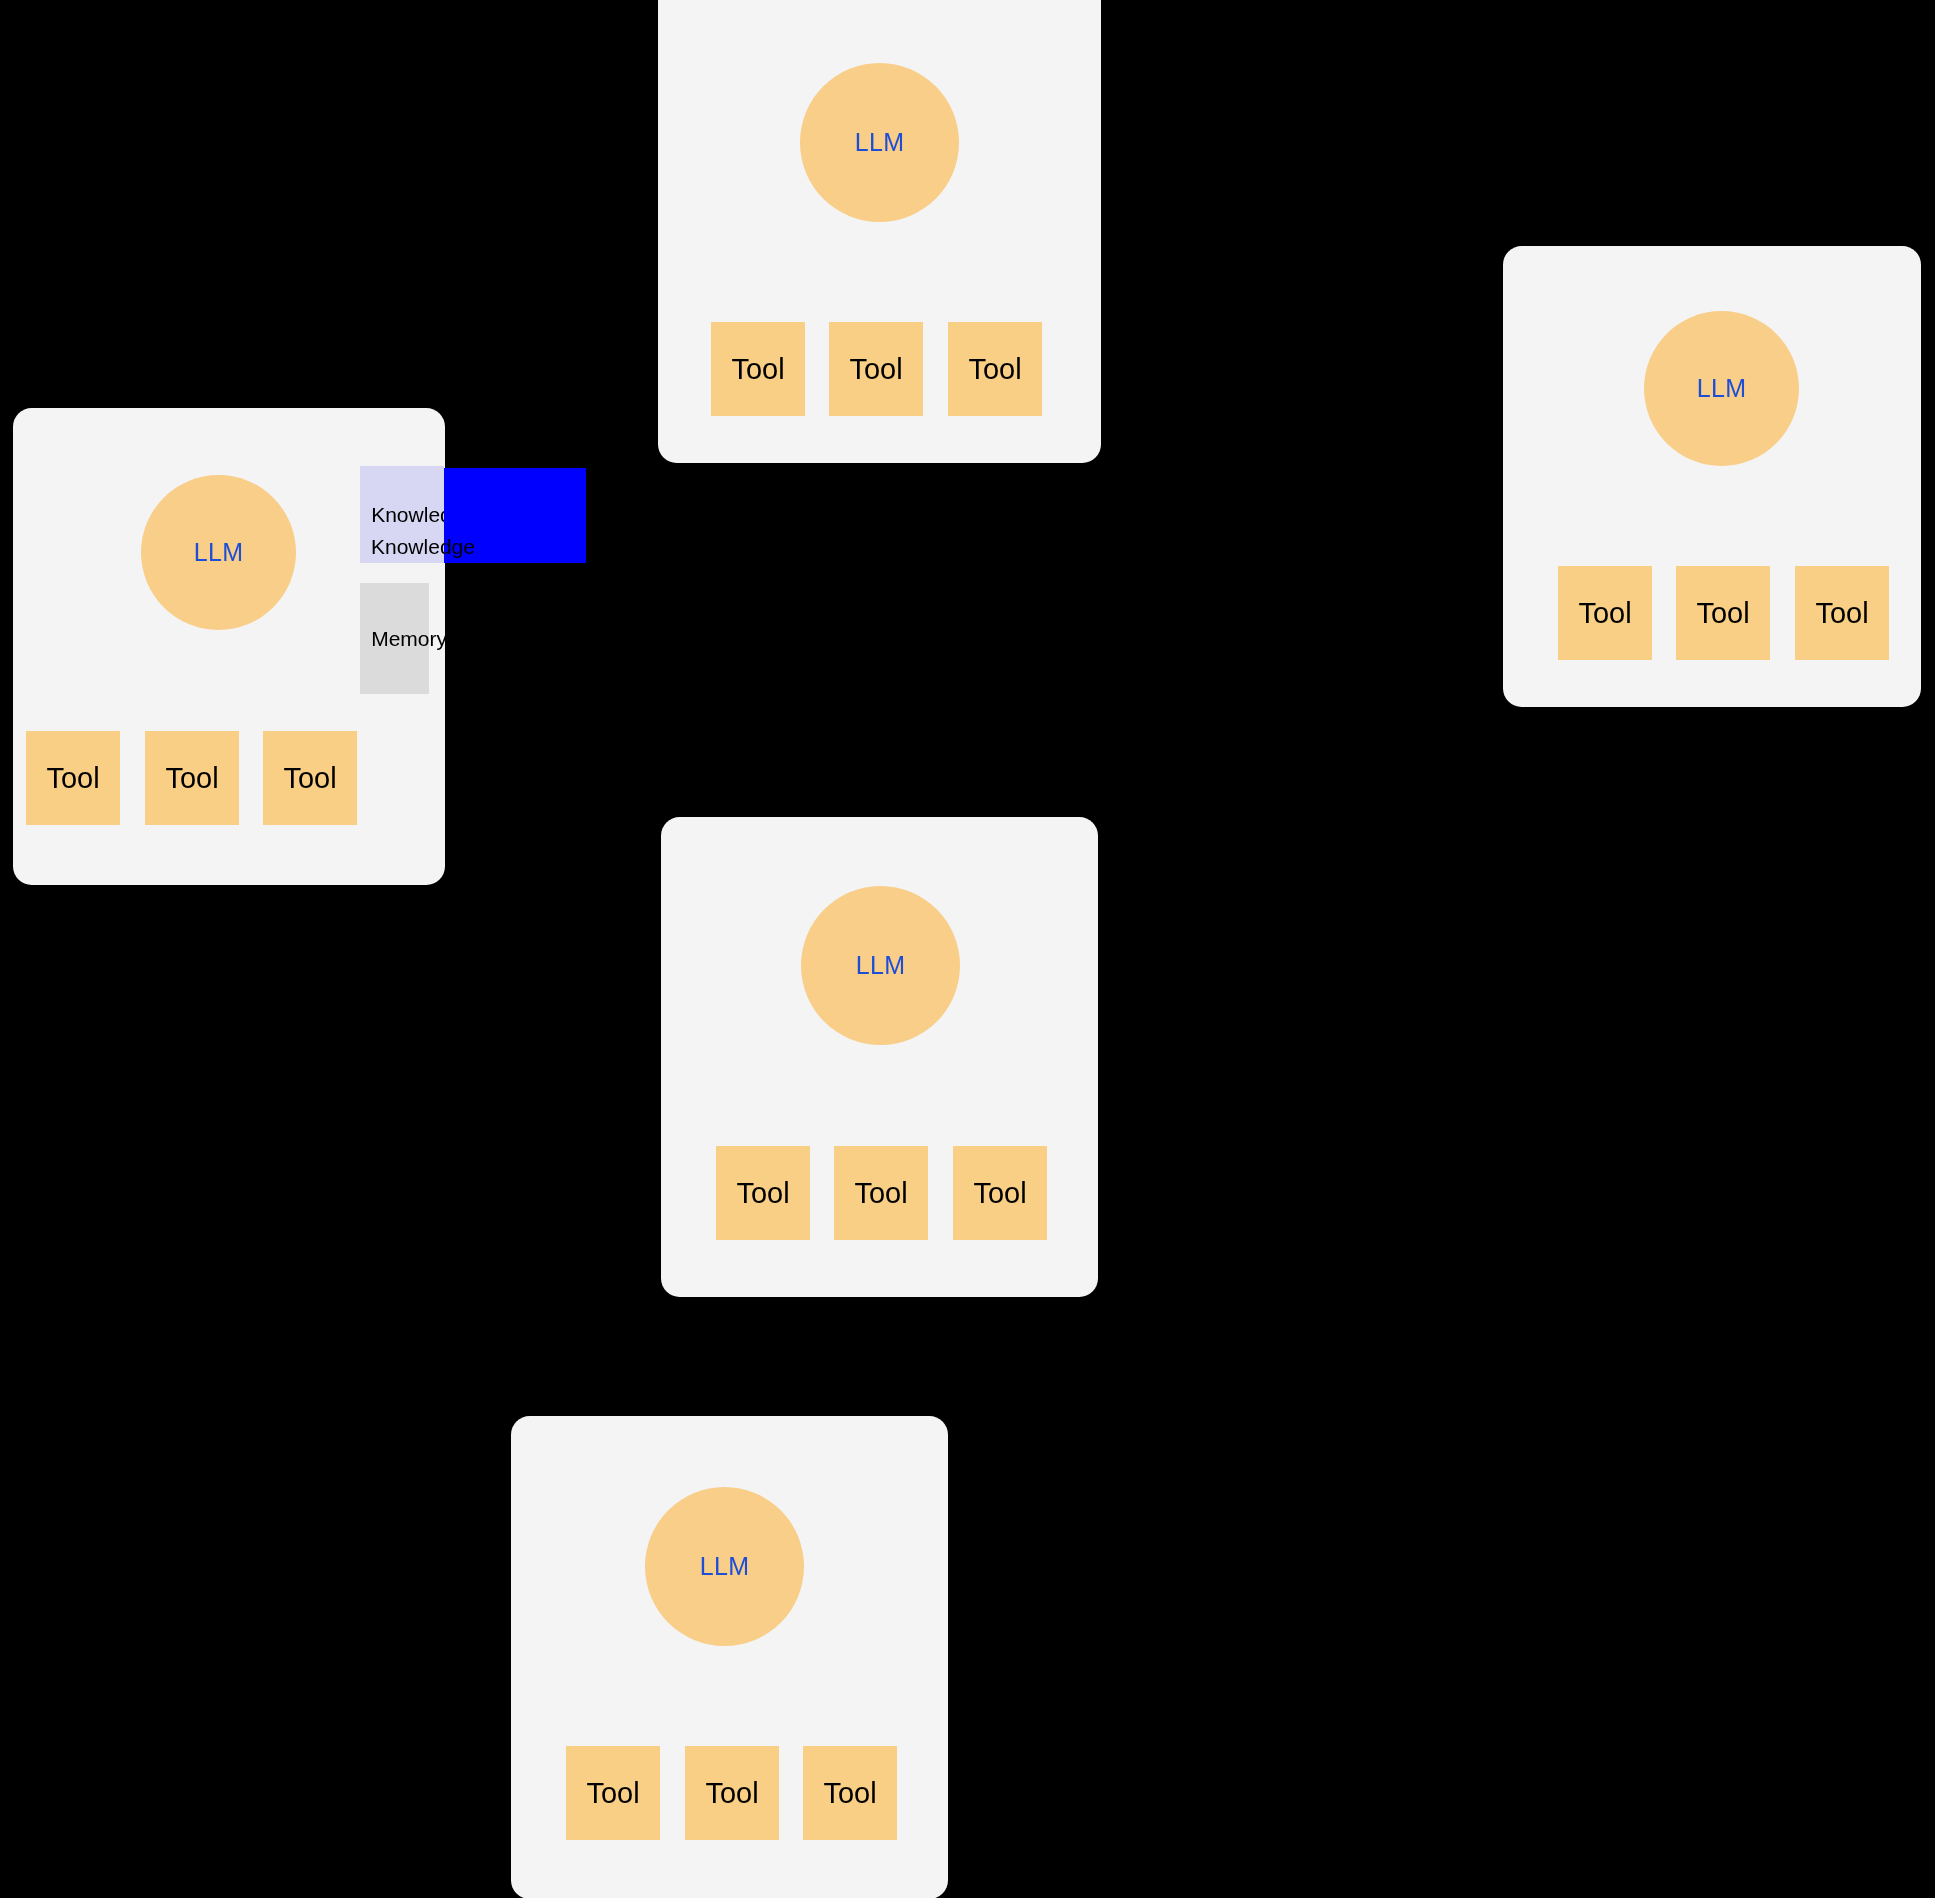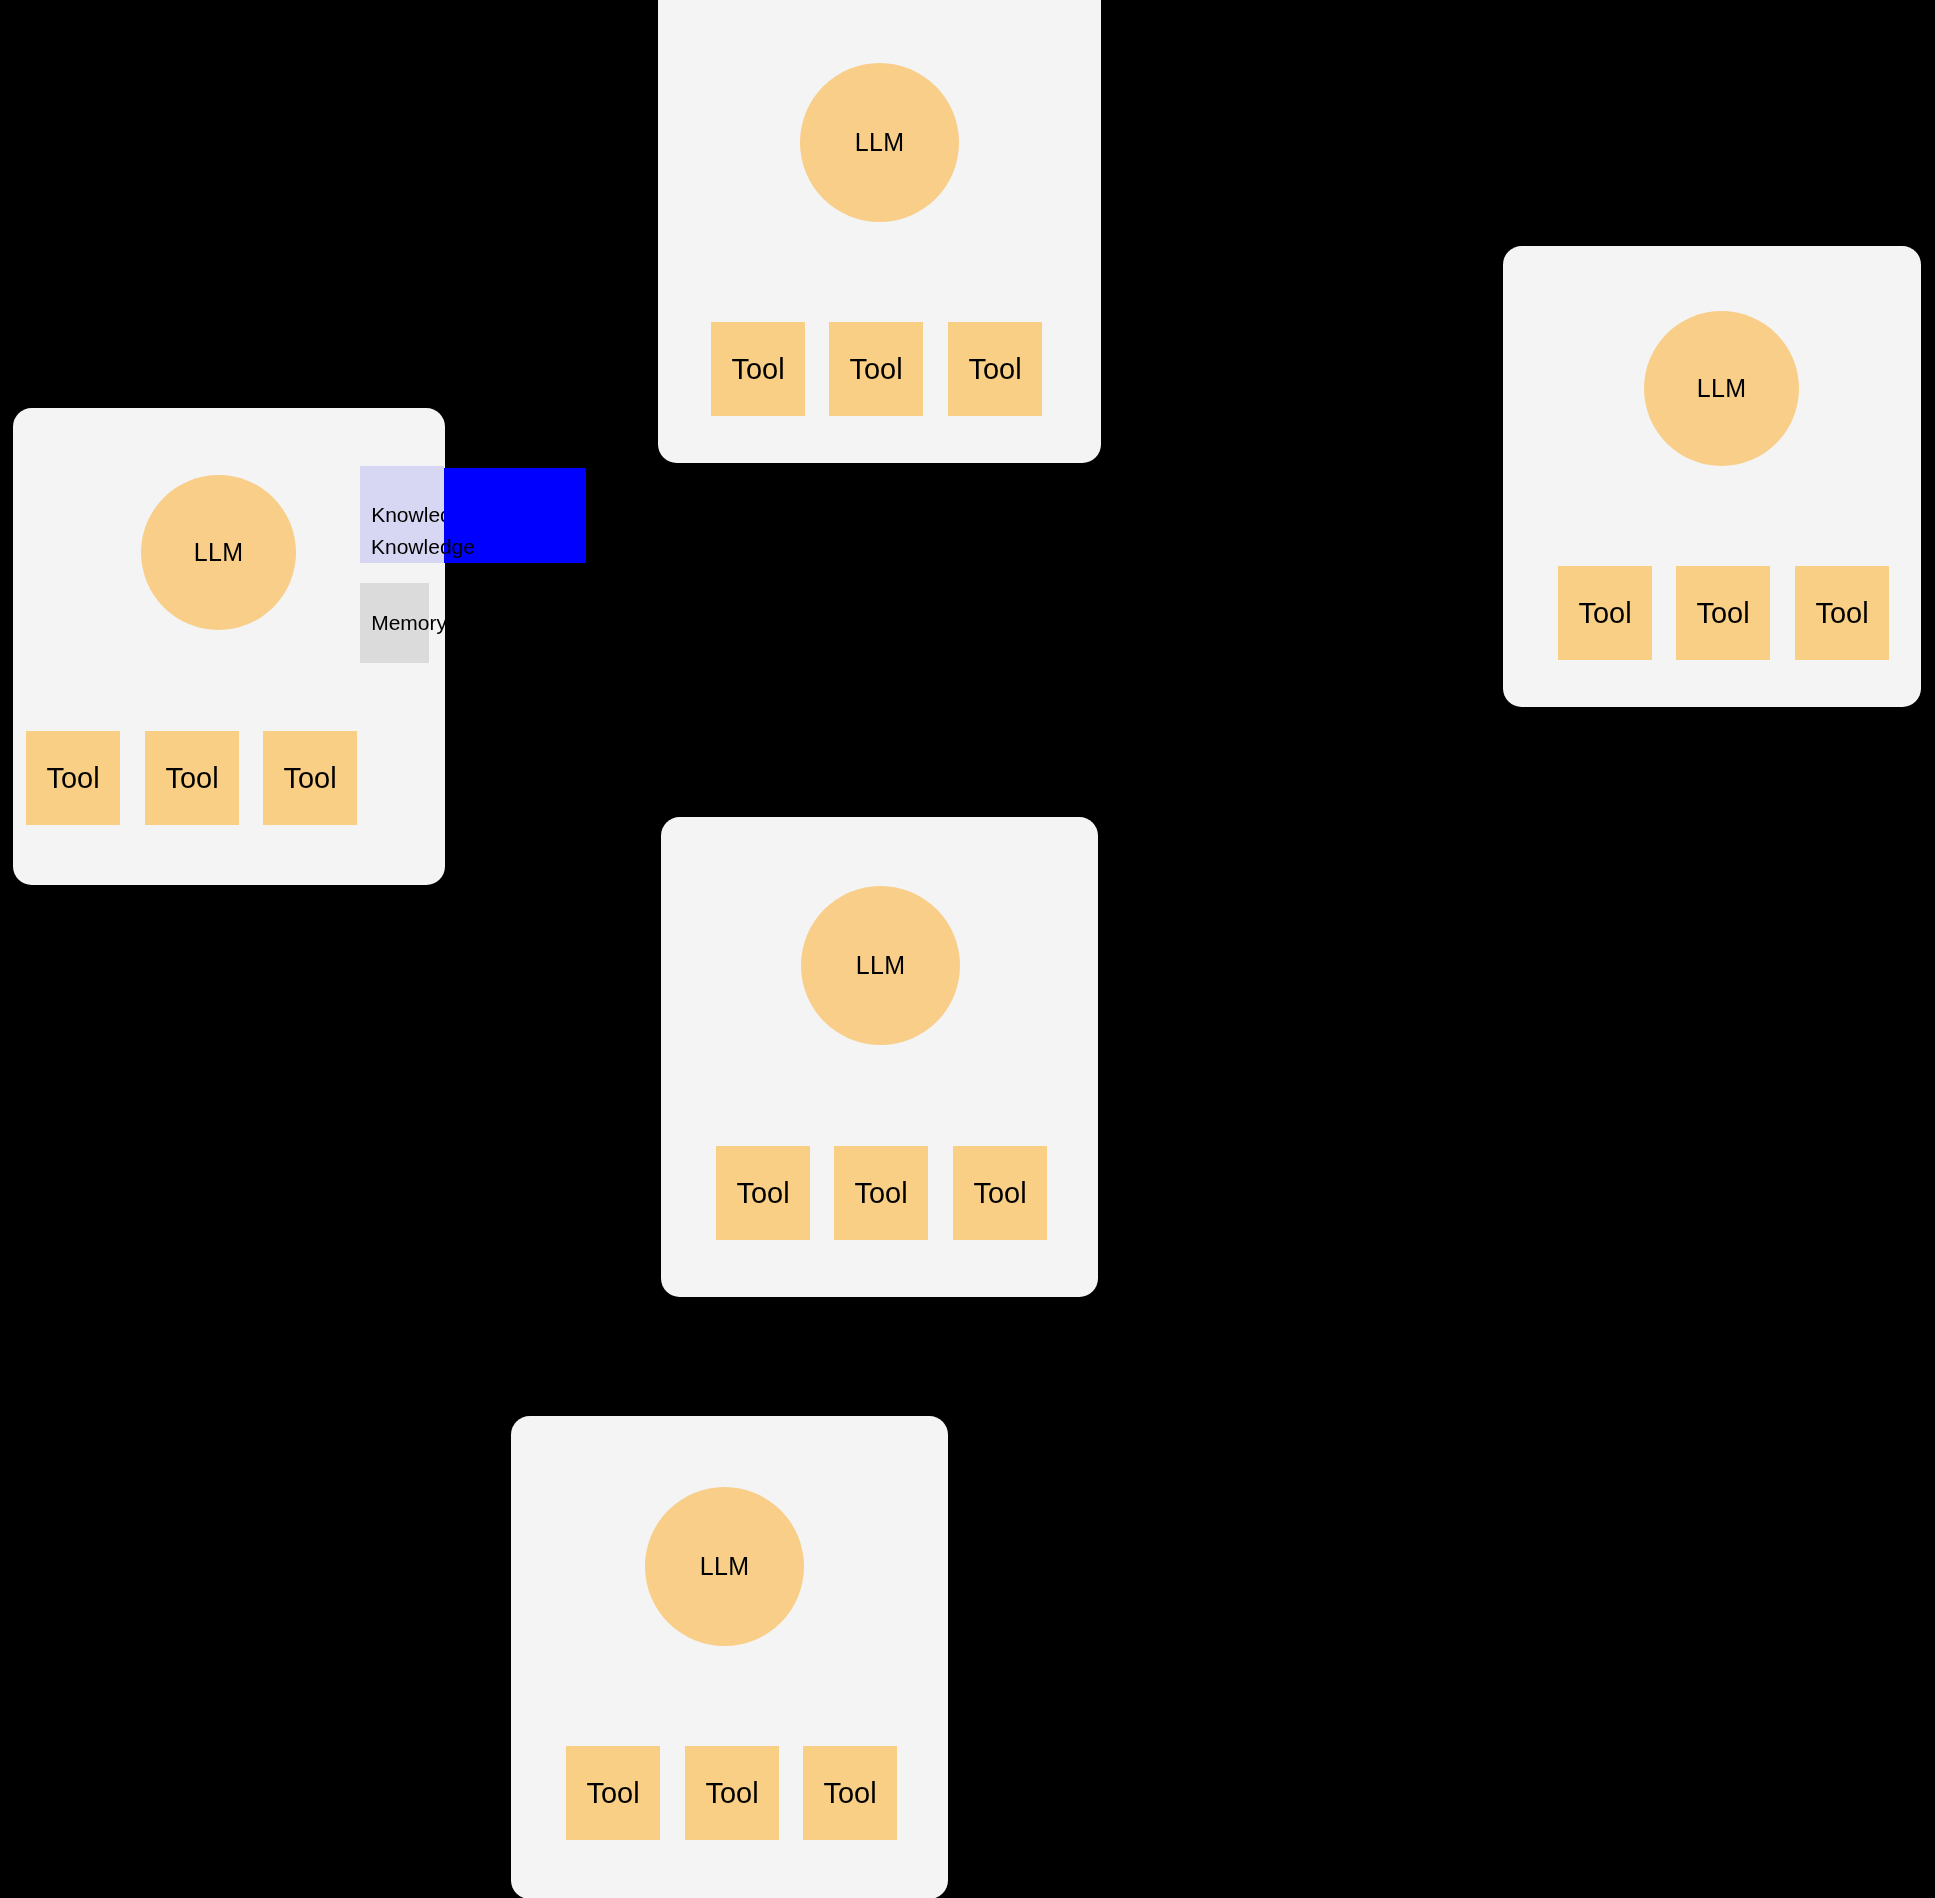--- a/index.html
+++ b/index.html
@@ -28,21 +28,21 @@
   }
 
   
   .llm-node {
     position: absolute;
     border-radius: 50%;
     background: #F8CE88;
     display: flex;
     align-items: center;
     justify-content: center;
-    color: #000000;
+    color: #1d4ed8;
     font-size: 25px;
     font-weight: 400;
     letter-spacing: 0.3px;
   }
   .tool-node {
     background: #F9CE85;
     display: flex;
     align-items: center;
     justify-content: center;
     color: #000000;
@@ -81,21 +81,21 @@
 <body>
 
 <div id="canvas" style="width: 1936px; height: 1898px; background: rgb(0, 0, 0);">
     <div class="agent-card" style="left: 12.5px; top: 408px; width: 432px; height: 477px; background: rgb(244, 244, 244);"></div>
     <div class="llm-node" style="left: 141px; top: 475px; width: 155px; height: 155px; background: rgb(248, 206, 136);">
       <span>LLM</span>
     </div>
     <div class="side-block knowledge-block" style="left: 360px; top: 466px; width: 84px; height: 97px; background: rgb(215, 215, 243);">
       <span>Knowledge</span>
     </div>
-    <div class="side-block memory-block" style="left: 360px; top: 583px; width: 69px; height: 80px; background: rgb(219, 219, 219);">
+    <div class="side-block memory-block" style="left: 360px; top: 583px; width: 69px; height: 111px; background: rgb(219, 219, 219);">
       <span>Memory</span>
     </div>
     <div class="tool-node" style="position: absolute; left: 26px; top: 731px; width: 94px; height: 94px; background: rgb(249, 206, 133);">
       <span>Tool</span>
     </div>
     <div class="tool-node" style="position: absolute; left: 145px; top: 731px; width: 94px; height: 94px; background: rgb(249, 206, 133);">
       <span>Tool</span>
     </div>
     <div class="tool-node" style="position: absolute; left: 263px; top: 731px; width: 94px; height: 94px; background: rgb(249, 206, 133);">
       <span>Tool</span>

